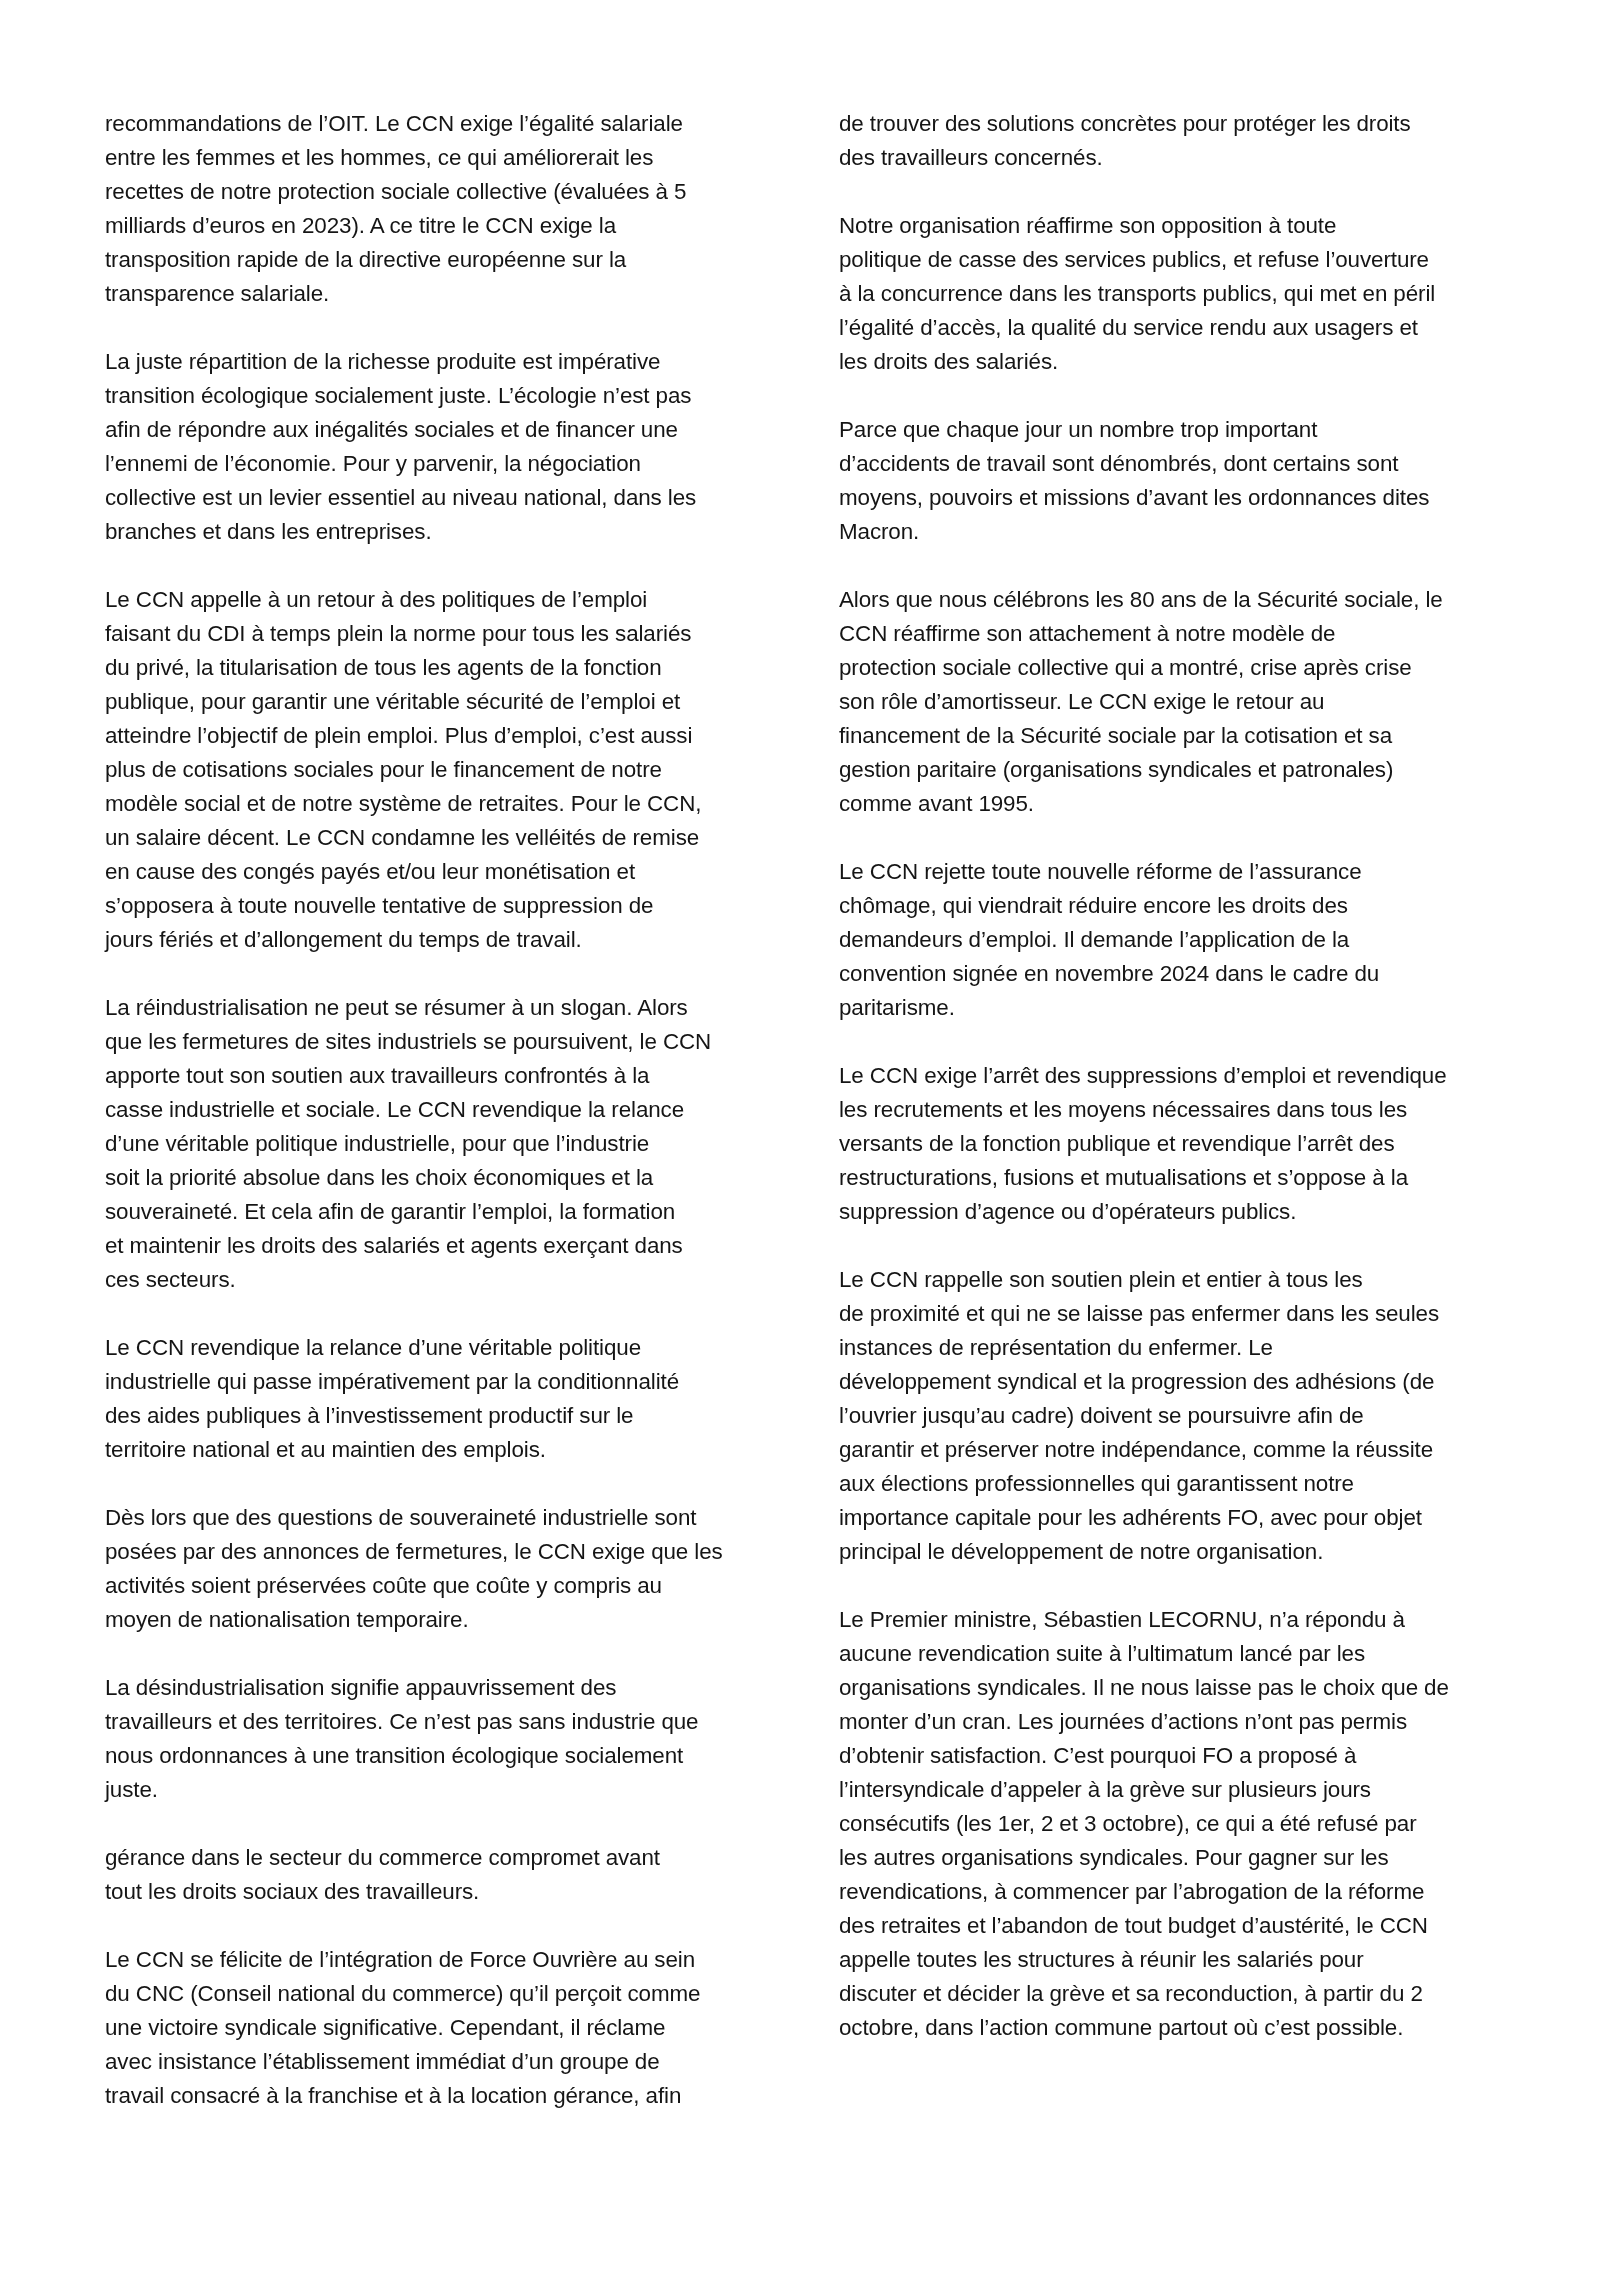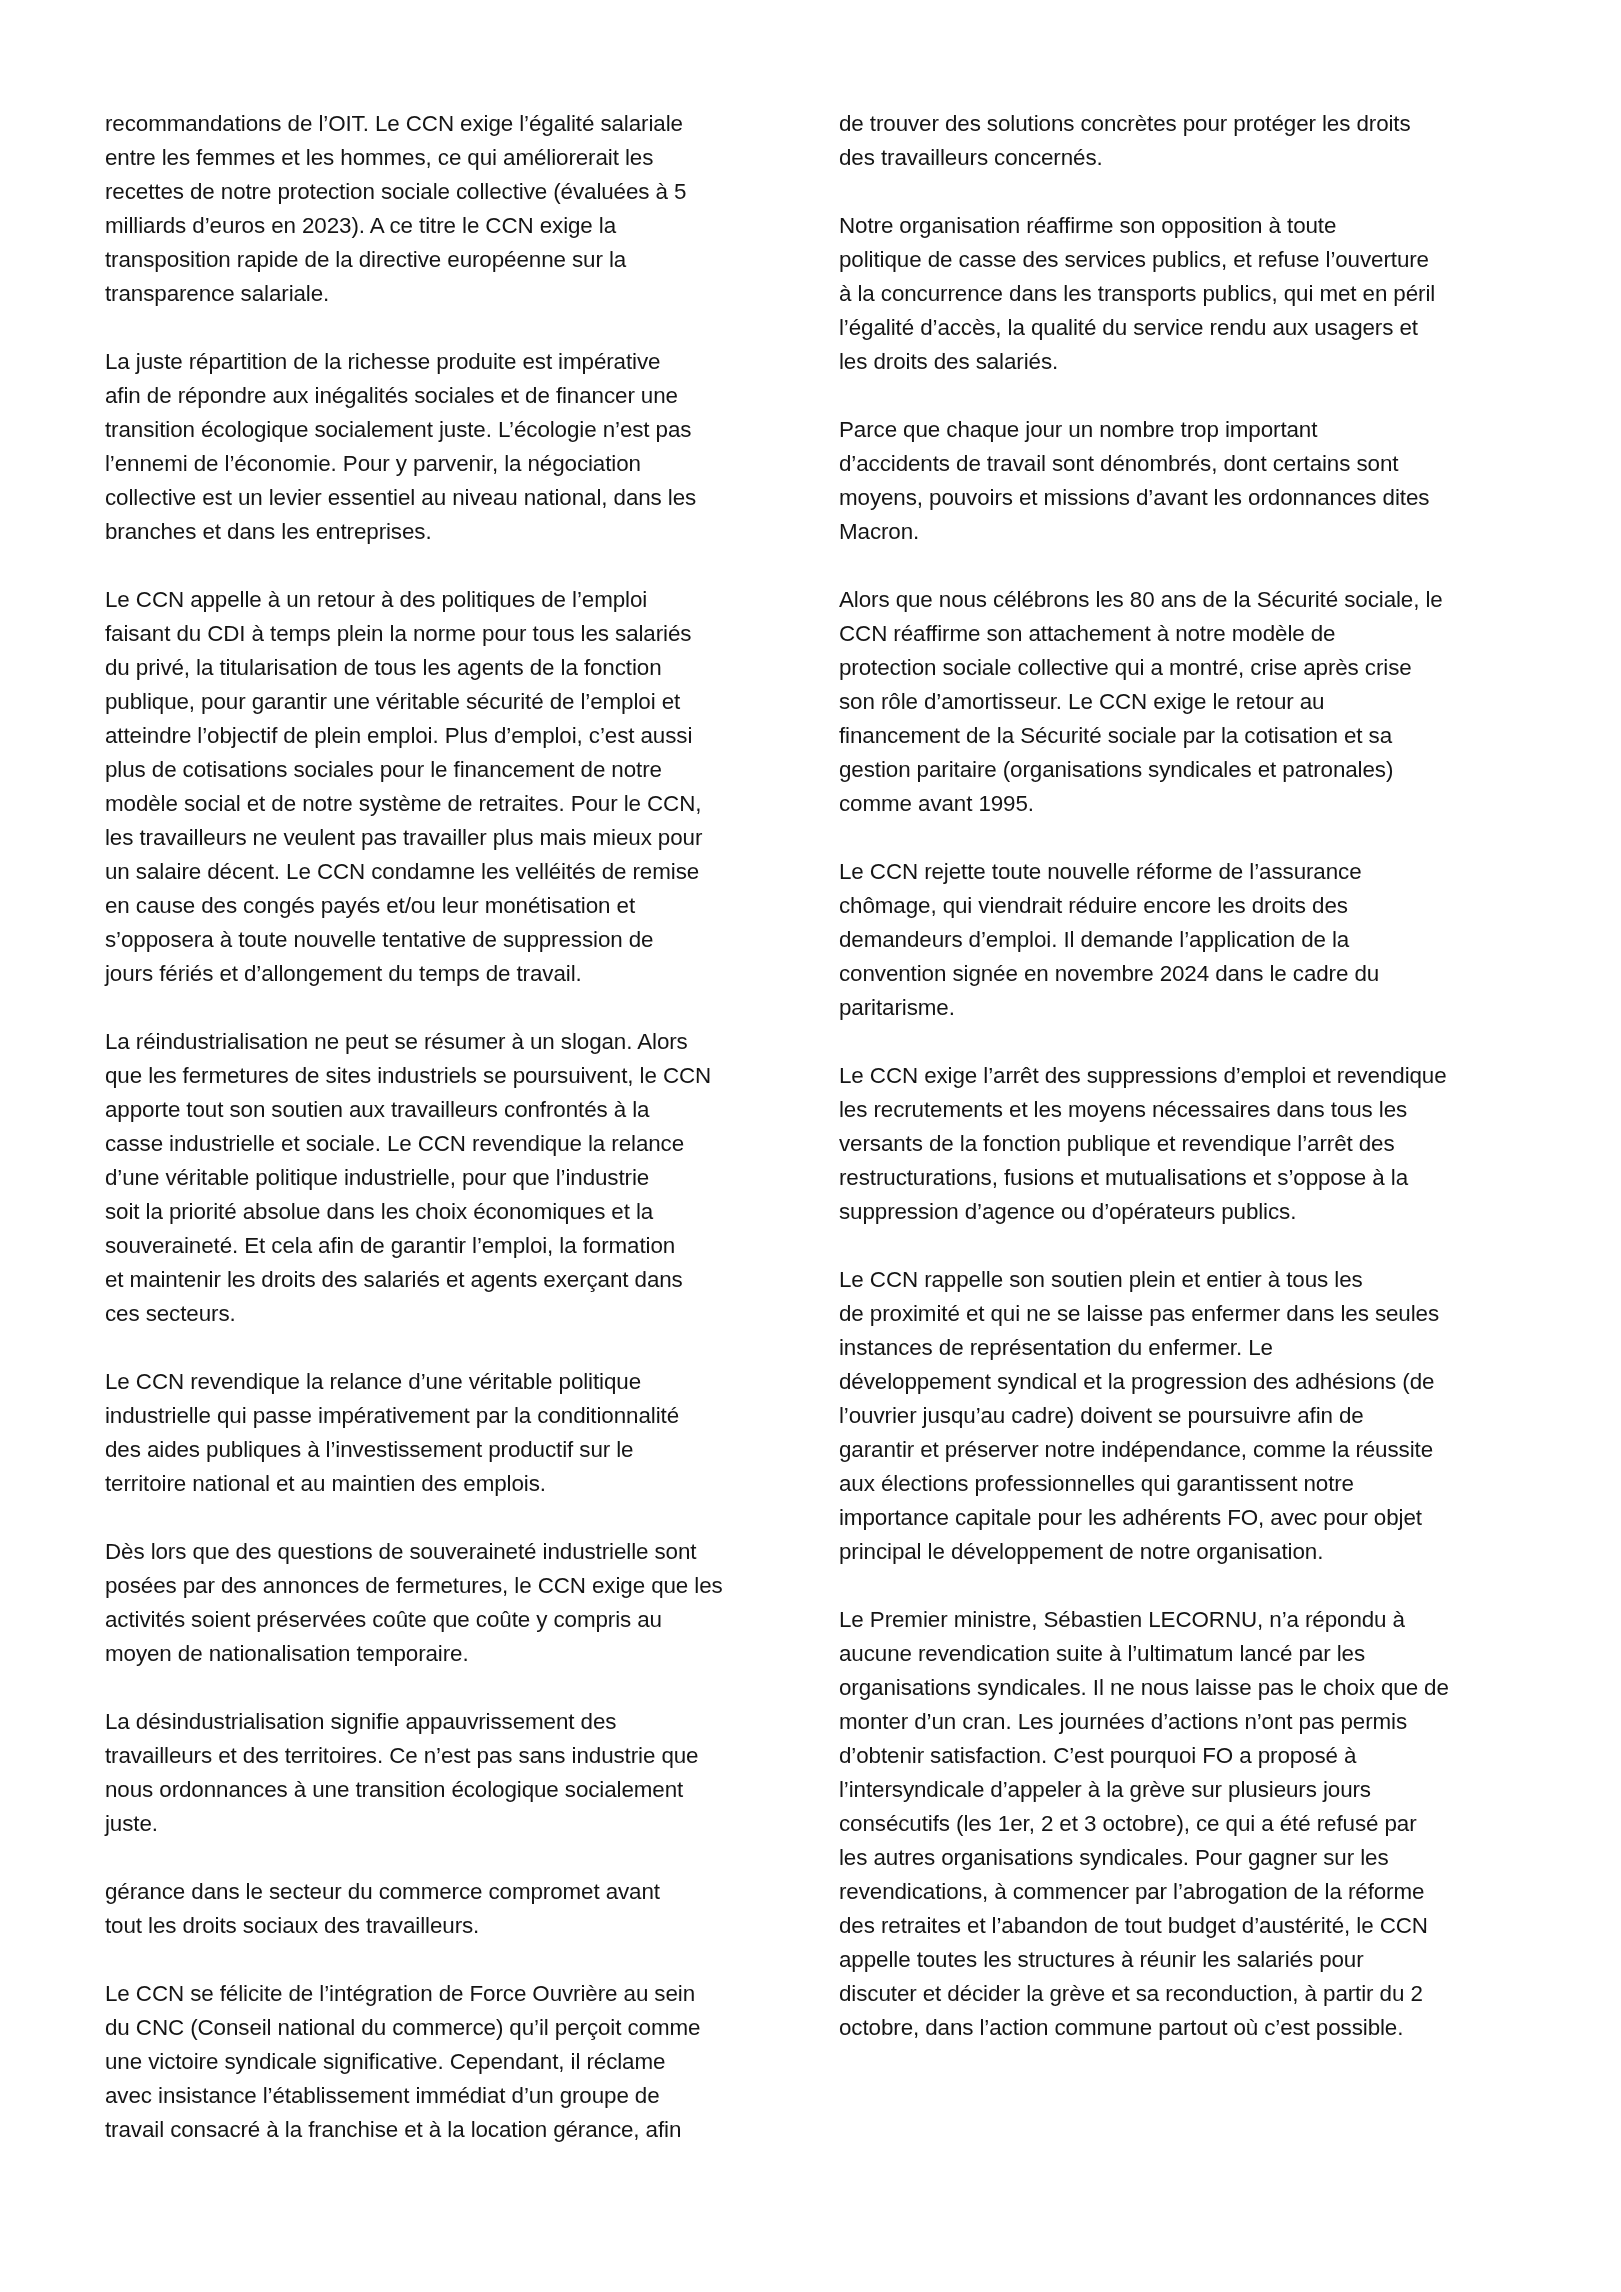--- a/index.html
+++ b/index.html
@@ -28,35 +28,34 @@
       <p class="para">
         <span class="line">recommandations de l’OIT. Le CCN exige l’égalité salariale</span>
         <span class="line">entre les femmes et les hommes, ce qui améliorerait les</span>
         <span class="line">recettes de notre protection sociale collective (évaluées à 5</span>
         <span class="line">milliards d’euros en 2023). A ce titre le CCN exige la</span>
         <span class="line">transposition rapide de la directive européenne sur la</span>
         <span class="line">transparence salariale.</span>
       </p>
       <p class="para">
         <span class="line">La juste répartition de la richesse produite est impérative</span>
+        <span class="line">transition écologique socialement juste. L’écologie n’est pas</span>
         <span class="line">afin de répondre aux inégalités sociales et de financer une</span>
-        <span class="line">transition écologique socialement juste. L’écologie n’est pas</span>
         <span class="line">l’ennemi de l’économie. Pour y parvenir, la négociation</span>
         <span class="line">collective est un levier essentiel au niveau national, dans les</span>
         <span class="line">branches et dans les entreprises.</span>
       </p>
       <p class="para">
         <span class="line">Le CCN appelle à un retour à des politiques de l’emploi</span>
         <span class="line">faisant du CDI à temps plein la norme pour tous les salariés</span>
         <span class="line">du privé, la titularisation de tous les agents de la fonction</span>
         <span class="line">publique, pour garantir une véritable sécurité de l’emploi et</span>
         <span class="line">atteindre l’objectif de plein emploi. Plus d’emploi, c’est aussi</span>
         <span class="line">plus de cotisations sociales pour le financement de notre</span>
         <span class="line">modèle social et de notre système de retraites. Pour le CCN,</span>
-        <span class="line">les travailleurs ne veulent pas travailler plus mais mieux pour</span>
         <span class="line">un salaire décent. Le CCN condamne les velléités de remise</span>
         <span class="line">en cause des congés payés et/ou leur monétisation et</span>
         <span class="line">s’opposera à toute nouvelle tentative de suppression de</span>
         <span class="line">jours fériés et d’allongement du temps de travail.</span>
       </p>
       <p class="para">
         <span class="line">La réindustrialisation ne peut se résumer à un slogan. Alors</span>
         <span class="line">que les fermetures de sites industriels se poursuivent, le CCN</span>
         <span class="line">apporte tout son soutien aux travailleurs confrontés à la</span>
         <span class="line">casse industrielle et sociale. Le CCN revendique la relance</span>

